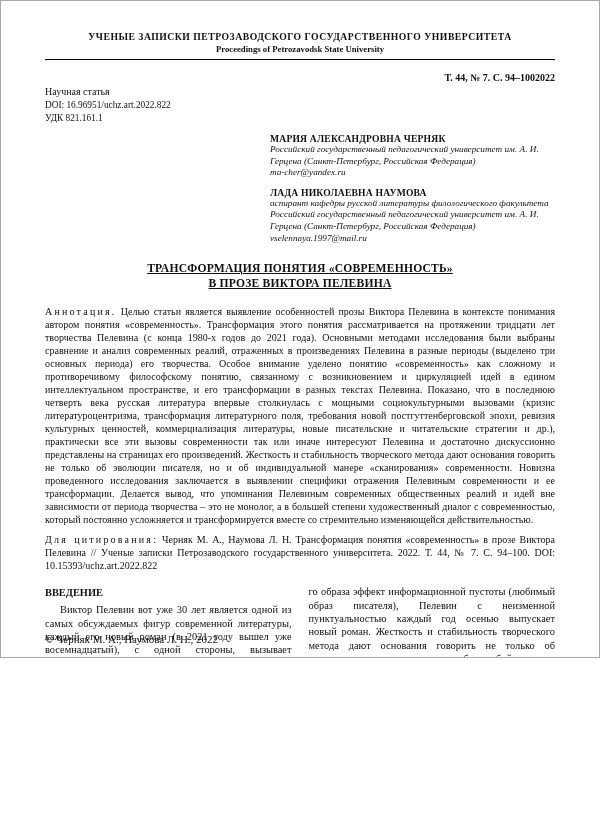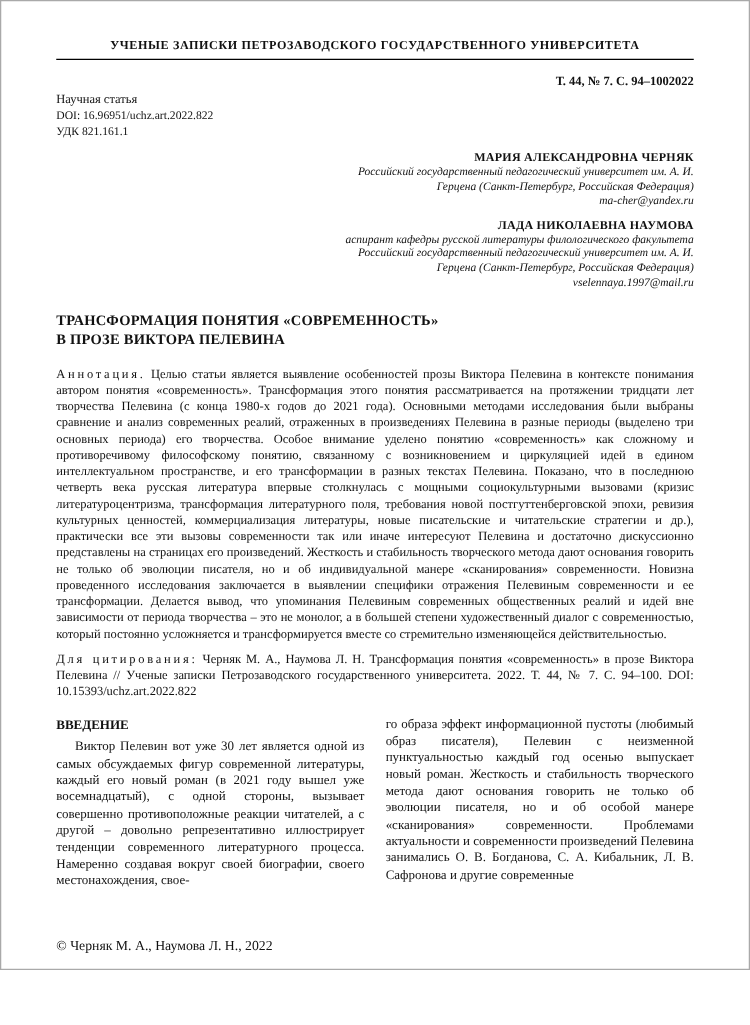--- a/index.html
+++ b/index.html
@@ -1,42 +1,42 @@
 <!DOCTYPE html>
 <html lang="ru"><head>
 <meta charset="utf-8">
 <style>
   * { margin:0; padding:0; box-sizing:border-box; }
   html,body { background:#ffffff; }
   body { font-family:"Liberation Serif", serif; color:#111; }
   .page {
-    width:600px; height:776px; margin:0 auto;
+    width:600px; height:658px; margin:0 auto;
     background:#fff; border:1px solid #a9a9a9;
     padding:30px 44px 12px 44px;
     position:relative; overflow:hidden;
   }
   
   .jhead { text-align:center; }
   .jtitle { font-weight:bold; font-size:9.7px; letter-spacing:0.5px; }
   .jsub   { font-weight:bold; font-size:8.7px; margin-top:2px; }
   .rule   { border-top:1px solid #000; margin-top:5px; height:0; }
   
   .meta1 { display:flex; justify-content:flex-end; margin-top:12px;
            font-size:10px; font-weight:bold; }
   .meta2 { display:grid; grid-template-columns:40% 1fr; margin-top:3px; font-size:10px; }
   .meta2 .sec { font-weight:bold; }
   .metaline { font-size:9.3px; margin-top:3px; }
   
   .authors { margin-top:10px; }
-  .author { width:285px; margin-left:auto; text-align:right; margin-top:8px; }
+  .author { width:285px; margin-left:auto; margin-top:8px; }
   .aname { font-weight:bold; font-size:9.6px; letter-spacing:0.2px; }
   .aline { font-style:italic; font-size:9.2px; line-height:11.6px; }
   
-  .atitle { font-weight:bold; font-size:11.6px;
-            line-height:14.5px; margin-top:18px; letter-spacing:0.2px; }
+  .atitle { text-align:center; font-weight:bold; font-size:11.6px;
+            line-height:14.5px; margin-top:18px; letter-spacing:0.2px;text-decoration:underline; }
   
   .para { text-align:justify; font-size:10px; line-height:13px; }
   .abstract { margin-top:14px; }
   .kw  { margin-top:9px; }
   .cit { margin-top:7px; }
   .sperr { letter-spacing:2.2px; }
   
   .columns { display:flex; gap:17px; margin-top:13px; }
   .col { flex:1; min-width:0; }
   .h-intro { font-weight:bold; font-size:10.4px; margin:2px 0 5px 0; }
@@ -45,20 +45,21 @@
   
   .pfoot { position:absolute; left:44px; bottom:12px; font-size:11px; }
 </style>
 </head>
 <body>
 
 <div class="page">
 
   <header class="jhead">
     <div class="jtitle">УЧЕНЫЕ ЗАПИСКИ ПЕТРОЗАВОДСКОГО ГОСУДАРСТВЕННОГО УНИВЕРСИТЕТА</div>
+    <div class="jsub">Proceedings of Petrozavodsk State University</div>
     <div class="rule"></div>
   </header>
 
   <div class="meta1">
     <span>Т. 44, № 7. С. 94–100</span>
     <span>2022</span>
   </div>
 
   <div class="meta2">
     <span>Научная статья</span>

